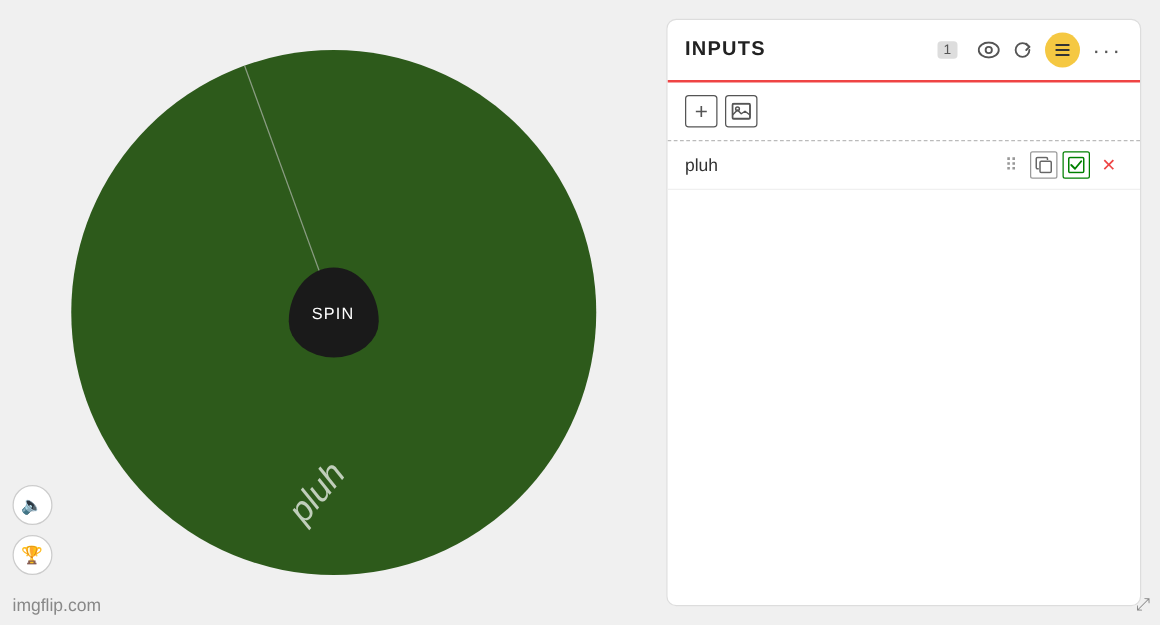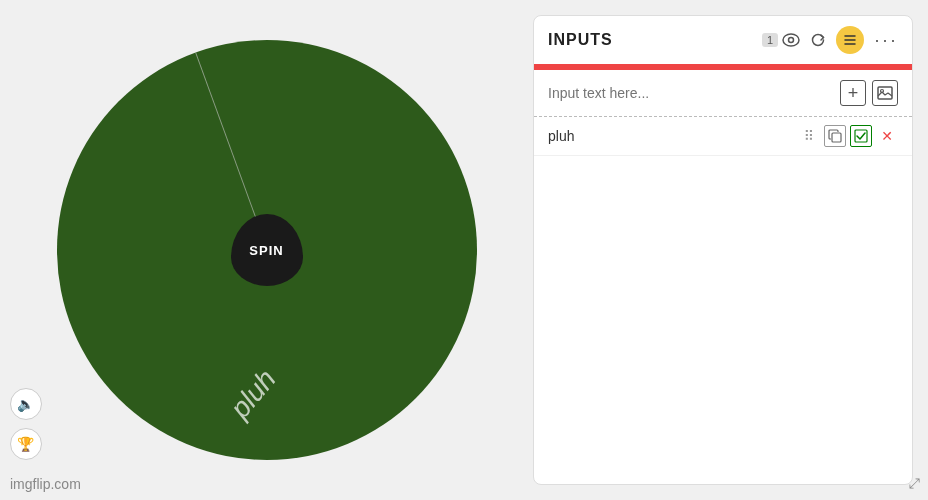--- a/index.html
+++ b/index.html
@@ -67,21 +67,21 @@
       display: flex;
       align-items: center;
       justify-content: center;
       cursor: pointer;
       z-index: 10;
     }
 
     .spin-btn-label {
       color: white;
       font-size: 13px;
-      font-weight: bold;
+      font-weight: normal;
       letter-spacing: 1px;
     }
 
     
     .needle {
       position: absolute;
       top: 0;
       left: 50%;
       width: 1px;
       height: 50%;
@@ -131,22 +131,22 @@
       margin: 15px 15px 15px 0;
       display: flex;
       flex-direction: column;
       overflow: hidden;
     }
 
     .panel-header {
       display: flex;
       align-items: center;
       padding: 10px 14px;
-      border-bottom: 6px solid #ef4444;
-      gap: 4px;
+      border-bottom: 2px solid #ef4444;
+      gap: 16px;
       justify-content: flex-end;
     }
 
     .panel-title {
       font-size: 16px;
       font-weight: 700;
       letter-spacing: 1px;
       color: #222;
       flex: 1;
     }
@@ -333,21 +333,20 @@
           <line x1="2" y1="2" x2="12" y2="2" stroke="#333" stroke-width="1.5" stroke-linecap="round"></line>
           <line x1="2" y1="6" x2="12" y2="6" stroke="#333" stroke-width="1.5" stroke-linecap="round"></line>
           <line x1="2" y1="10" x2="12" y2="10" stroke="#333" stroke-width="1.5" stroke-linecap="round"></line>
         </svg>
       </div>
       <div class="header-icon" style="font-size:18px;letter-spacing:2px;color:#555;">···</div>
     </div>
   </div>
 
   <div class="input-row">
-    <input class="text-input" type="text" placeholder="Input text here..." style="">
     <div class="add-btn">
       <span>+</span>
     </div>
     <div class="img-btn">
       <svg width="16" height="14" viewBox="0 0 16 14" fill="none">
         <rect x="1" y="1" width="14" height="12" rx="1" stroke="#555" stroke-width="1.5" fill="none"></rect>
         <circle cx="5" cy="5" r="1.5" stroke="#555" stroke-width="1.2" fill="none"></circle>
         <polyline points="1,10 5,6 8,9 11,7 15,10" stroke="#555" stroke-width="1.2" stroke-linejoin="round" fill="none"></polyline>
       </svg>
     </div>

